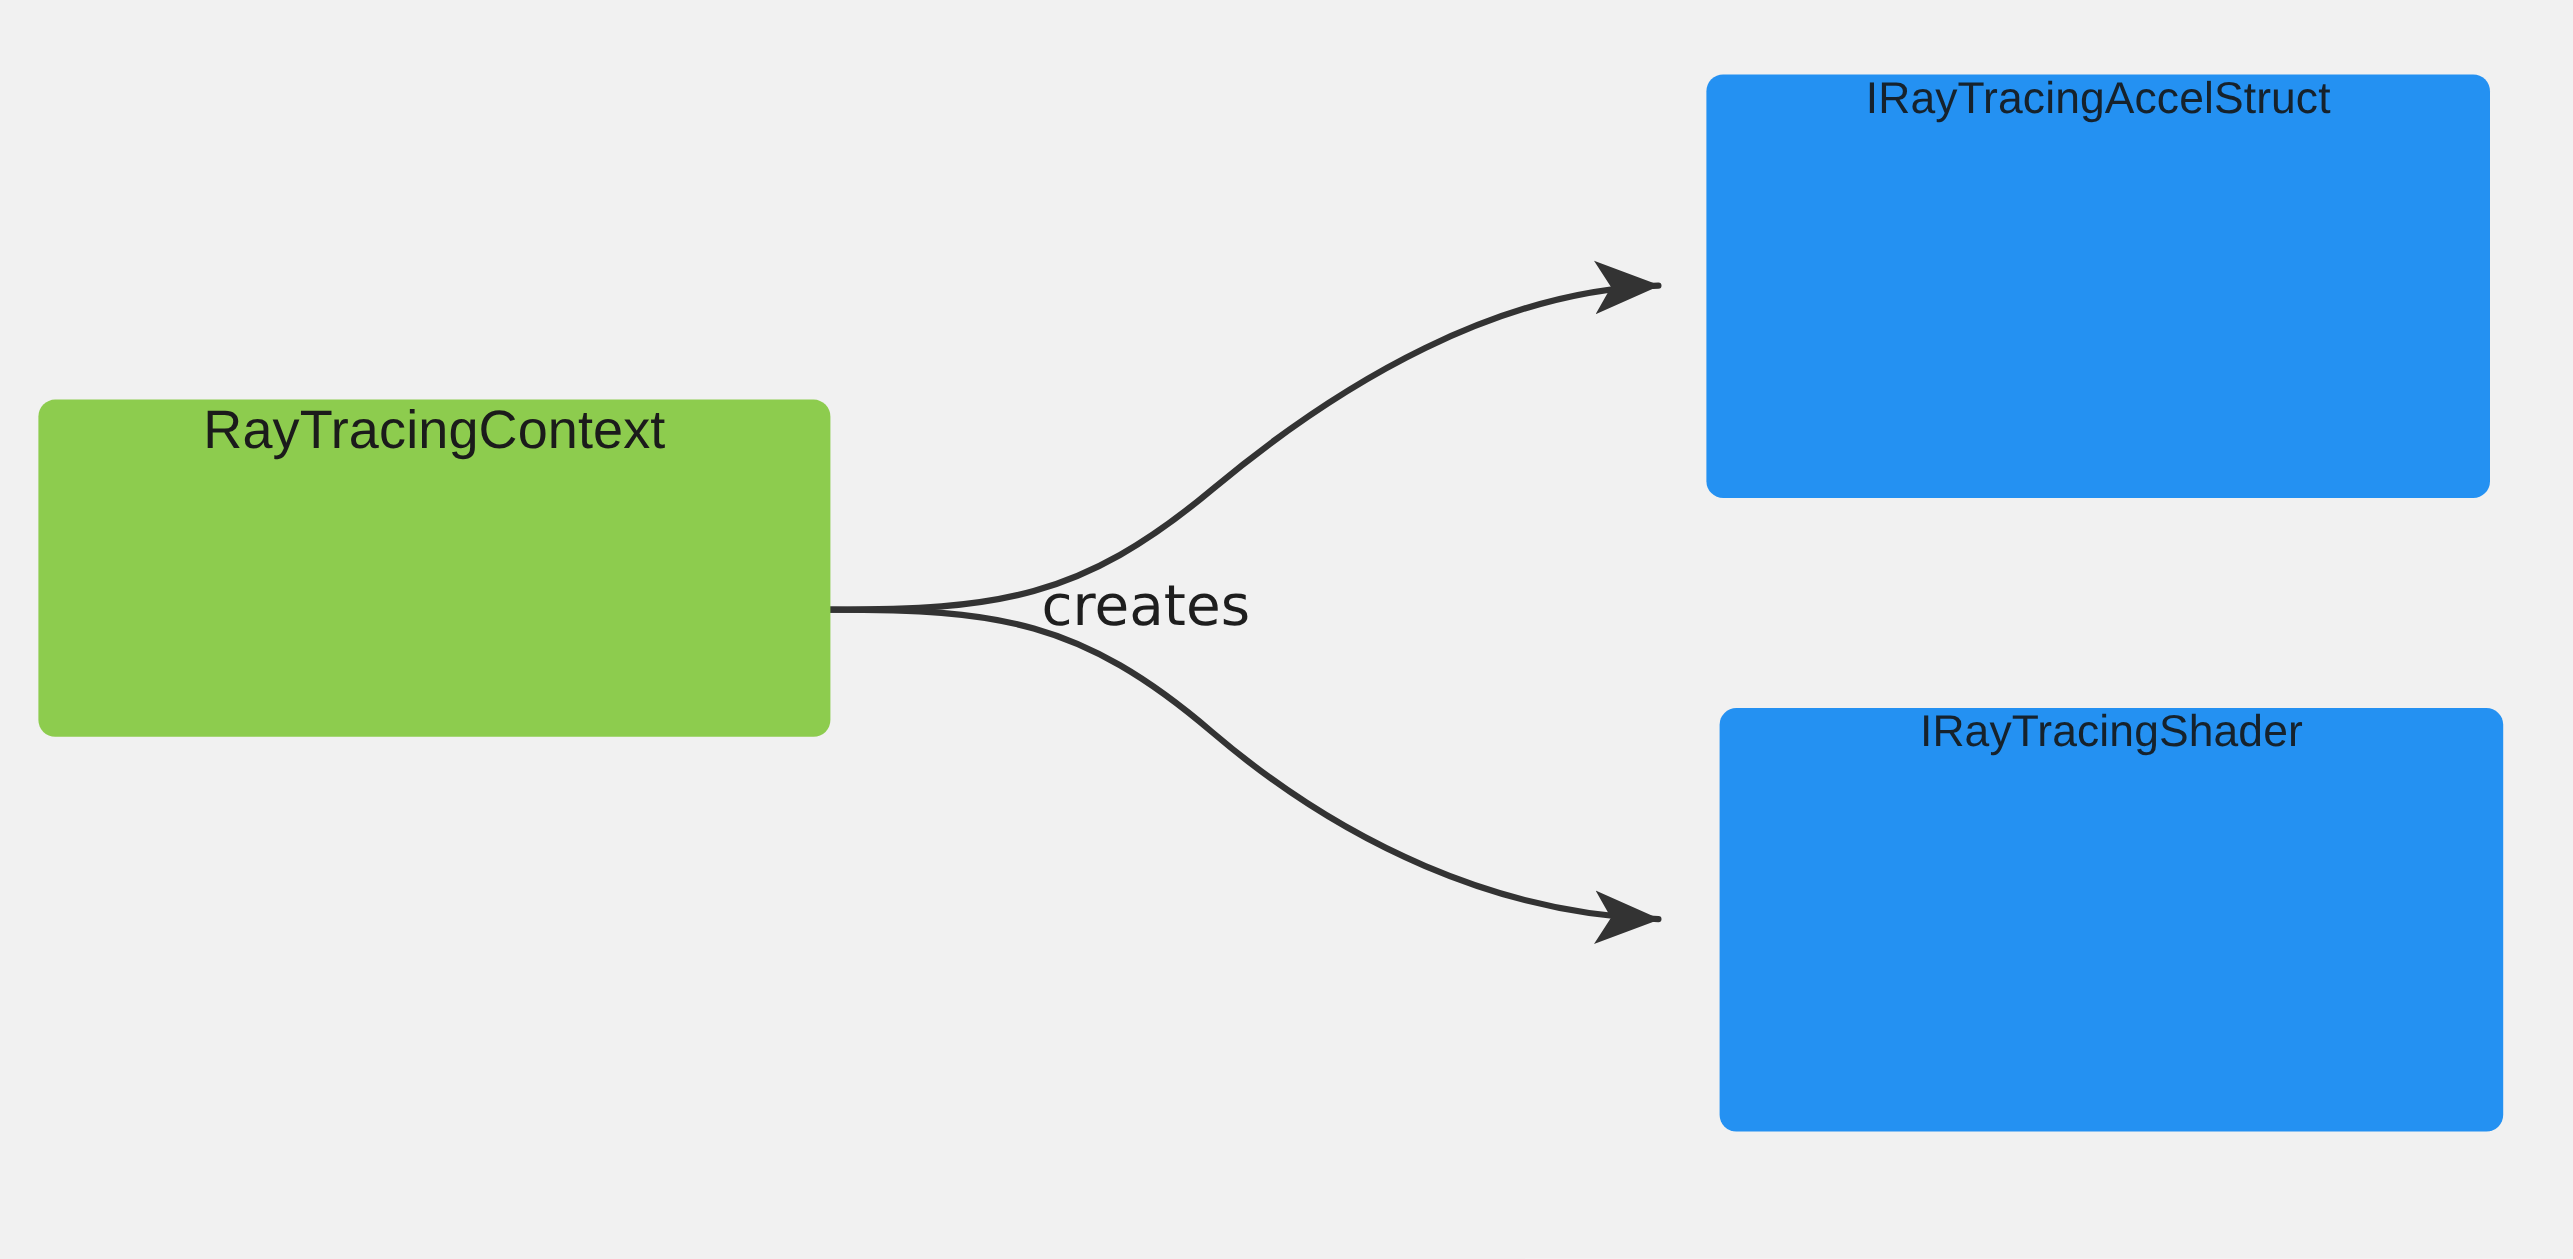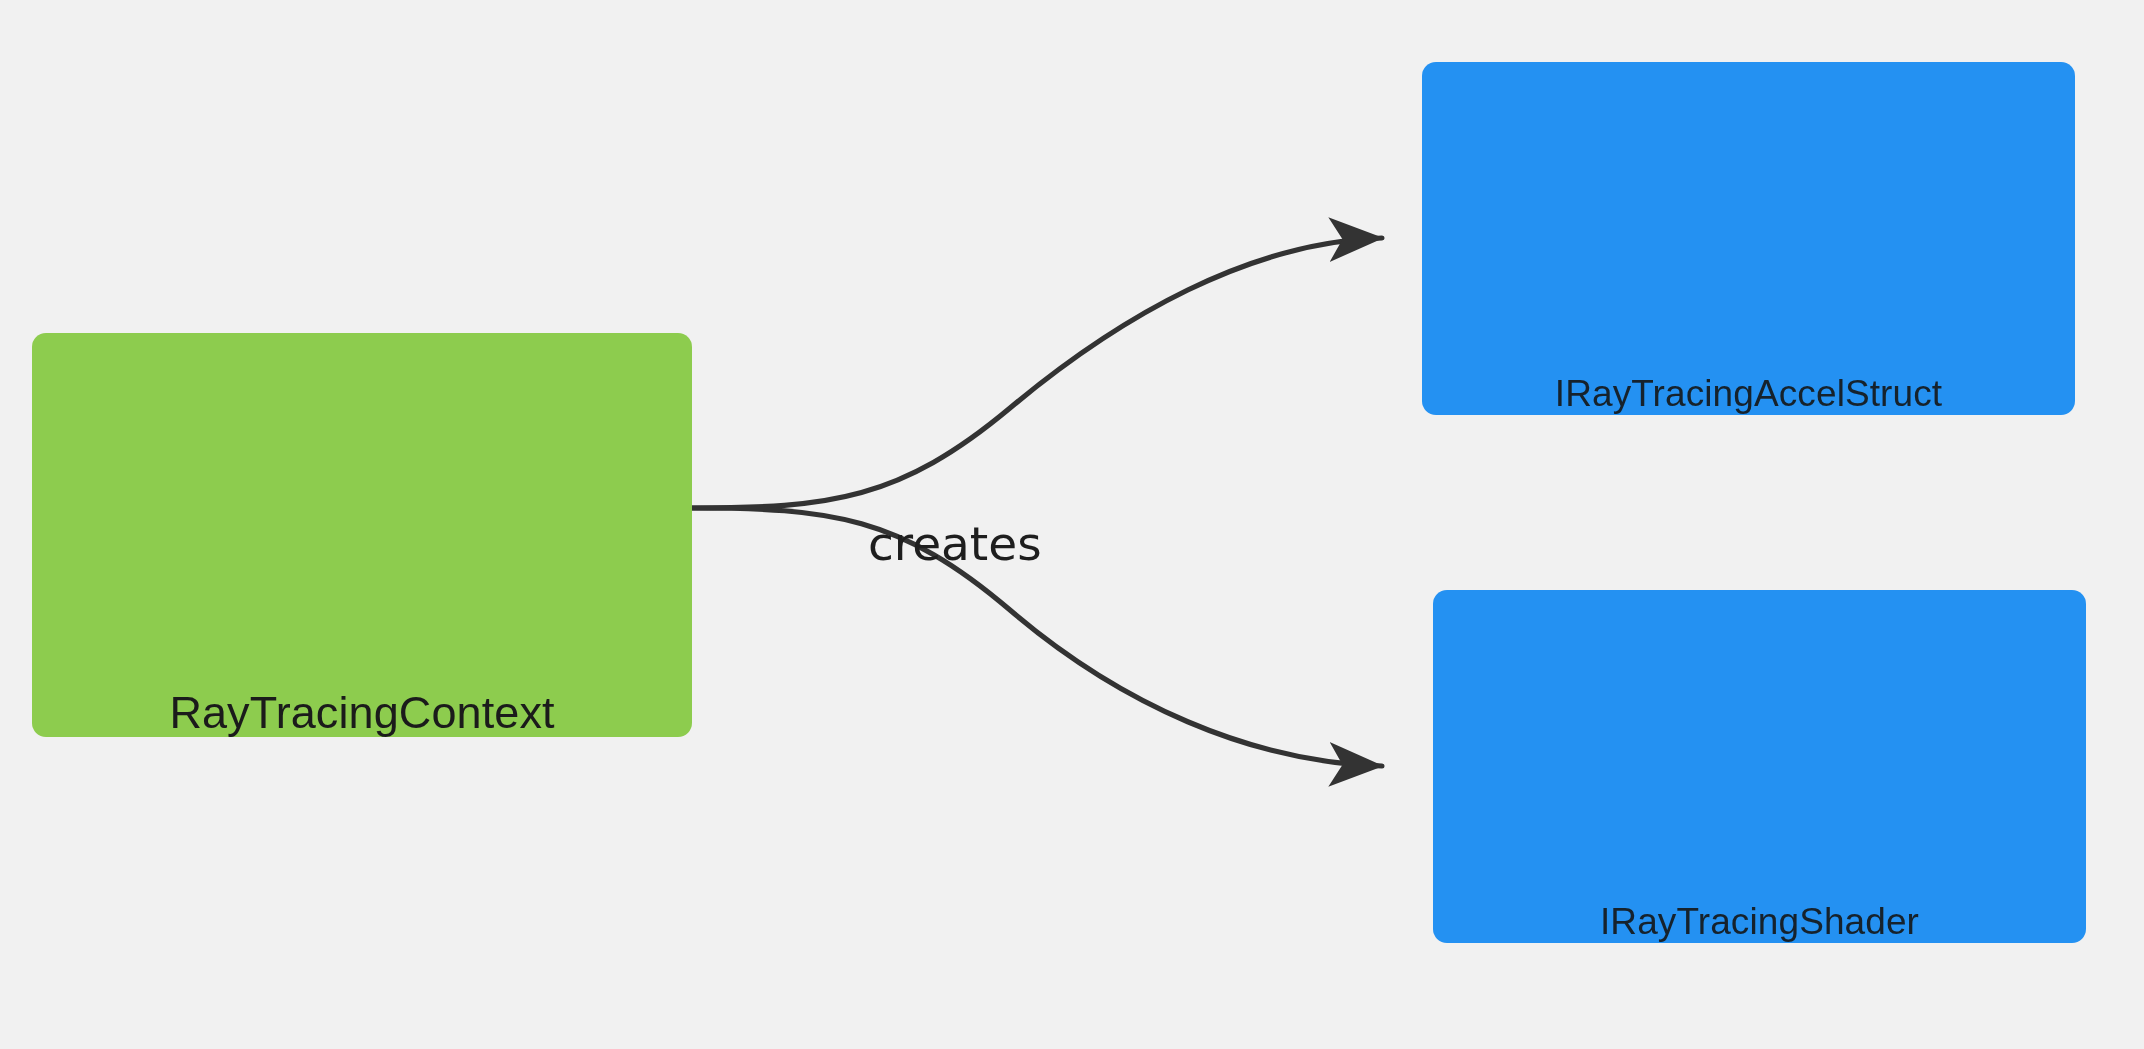--- a/index.html
+++ b/index.html
@@ -28,39 +28,39 @@
     top: 0;
     width: 2144px;
     height: 1049px;
   }
 
   
   .node {
     position: absolute;
     box-sizing: border-box;
     display: flex;
-    align-items: flex-end;
+    align-items: flex-start;
     justify-content: center;
     border-radius: 14px;
     text-align: center;
     line-height: 1.1;
   }
 
   .node-label {
     display: block;
     white-space: nowrap;
     letter-spacing: 0.1px;
   }
 
   
   #node-raytracingcontext {
     left: 32px;
     top: 333px;
     width: 660px;
-    height: 404px;
+    height: 281px;
     background: #8dcc4e;
   }
   #node-raytracingcontext .node-label {
     font-family: "Liberation Sans", sans-serif;
     font-size: 45px;
     font-weight: 400;
     color: #1b1b1b;
   }
 
   
@@ -82,21 +82,20 @@
 
   
   .edge-label {
     position: absolute;
     white-space: nowrap;
     font-family: "DejaVu Sans", sans-serif;
     font-size: 47px;
     font-weight: 400;
     color: #1e1e1e;
     line-height: 1;
-    margin-top: 38px;
   }
   #edge-label-creates {
     left: 868px;
     top: 482px;
   }
 </style>
 </head>
 <body>
 
 <div id="diagram-canvas">

